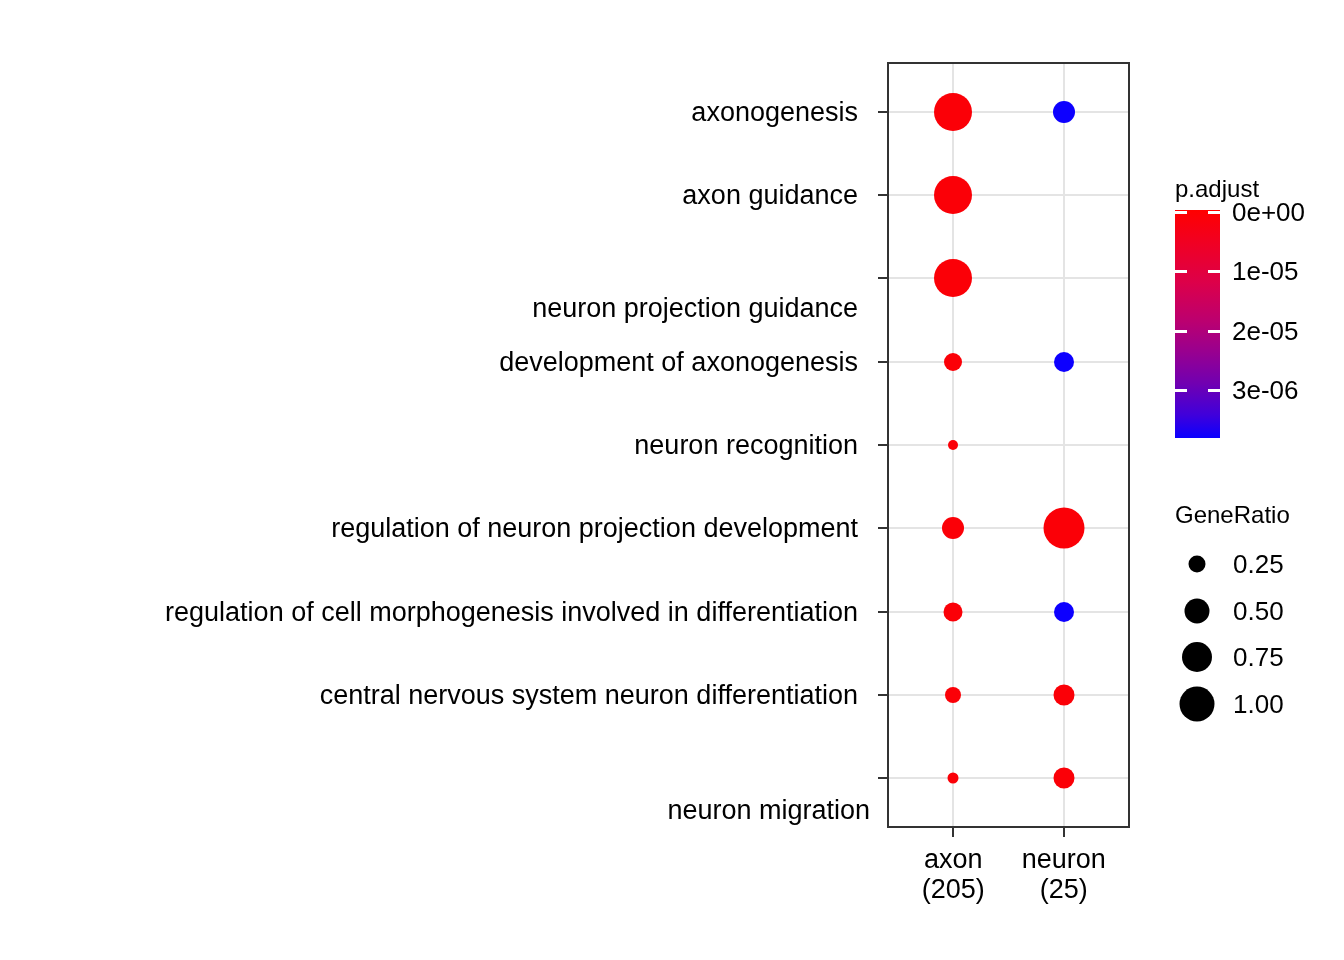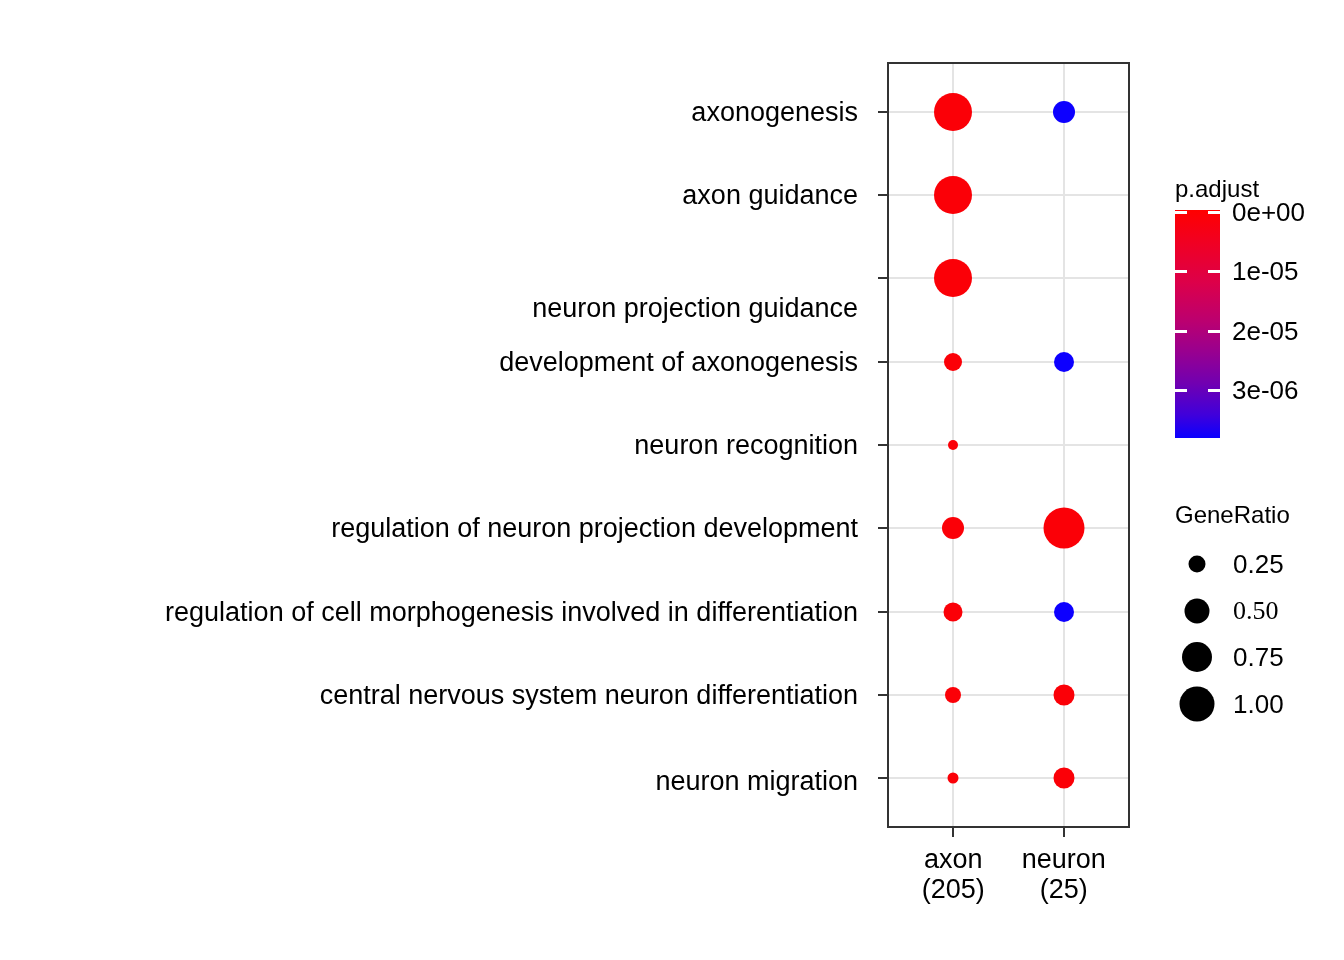--- a/index.html
+++ b/index.html
@@ -53,21 +53,21 @@
 
   <div id="y-axis-labels">
       <div class="y-label" style="top: 94.9565px;">axonogenesis</div>
       <div class="y-label" style="top: 178.217px;">axon guidance</div>
       <div class="y-label" style="top: 261.478px; margin-top: 30px;">neuron projection guidance</div>
       <div class="y-label" style="top: 344.739px;">development of axonogenesis</div>
       <div class="y-label" style="top: 428px;">neuron recognition</div>
       <div class="y-label" style="top: 511.261px;">regulation of neuron projection development</div>
       <div class="y-label" style="top: 594.522px;">regulation of cell morphogenesis involved in differentiation</div>
       <div class="y-label" style="top: 677.783px;">central nervous system neuron differentiation</div>
-      <div class="y-label" style="top: 764px;">neuron migration</div>
+      <div class="y-label" style="top: 793px; padding-left: 12px;">neuron migration</div>
     </div>
 
   <div id="plot-panel">
       <div class="gridline-v" style="left: 63.2727px;"></div>
       <div class="gridline-v" style="left: 173.727px;"></div>
       <div class="gridline-h" style="top: 46.9565px;"></div>
       <div class="gridline-h" style="top: 130.217px;"></div>
       <div class="gridline-h" style="top: 213.478px;"></div>
       <div class="gridline-h" style="top: 296.739px;"></div>
       <div class="gridline-h" style="top: 380px;"></div>
@@ -130,20 +130,20 @@
       <div class="cbar-tick" style="left: 1208px; top: 389px;"></div>
       <div class="cbar-label" style="top: 390px;">3e-06</div>
     </div>
 
   <div class="legend-title" style="top:498px;">GeneRatio</div>
 
   <div id="size-legend">
       <div class="size-dot" style="height: 17px; width: 17px; left: 1197px; top: 564px; background: rgb(0, 0, 0);"></div>
       <div class="size-label" style="top: 564px;">0.25</div>
       <div class="size-dot" style="height: 25px; width: 25px; left: 1197px; top: 611px; background: rgb(0, 0, 0);"></div>
-      <div class="size-label" style="top: 611px; font-family: Liberation Serif, serif;">0.50</div>
+      <div class="size-label" style="top: 611px;">0.50</div>
       <div class="size-dot" style="height: 30px; width: 30px; left: 1197px; top: 657px; background: rgb(0, 0, 0);"></div>
       <div class="size-label" style="top: 657px;">0.75</div>
       <div class="size-dot" style="height: 35px; width: 35px; left: 1197px; top: 704px; background: rgb(0, 0, 0);"></div>
       <div class="size-label" style="top: 704px;">1.00</div>
     </div>
 
 </div>
 
 </body></html>

